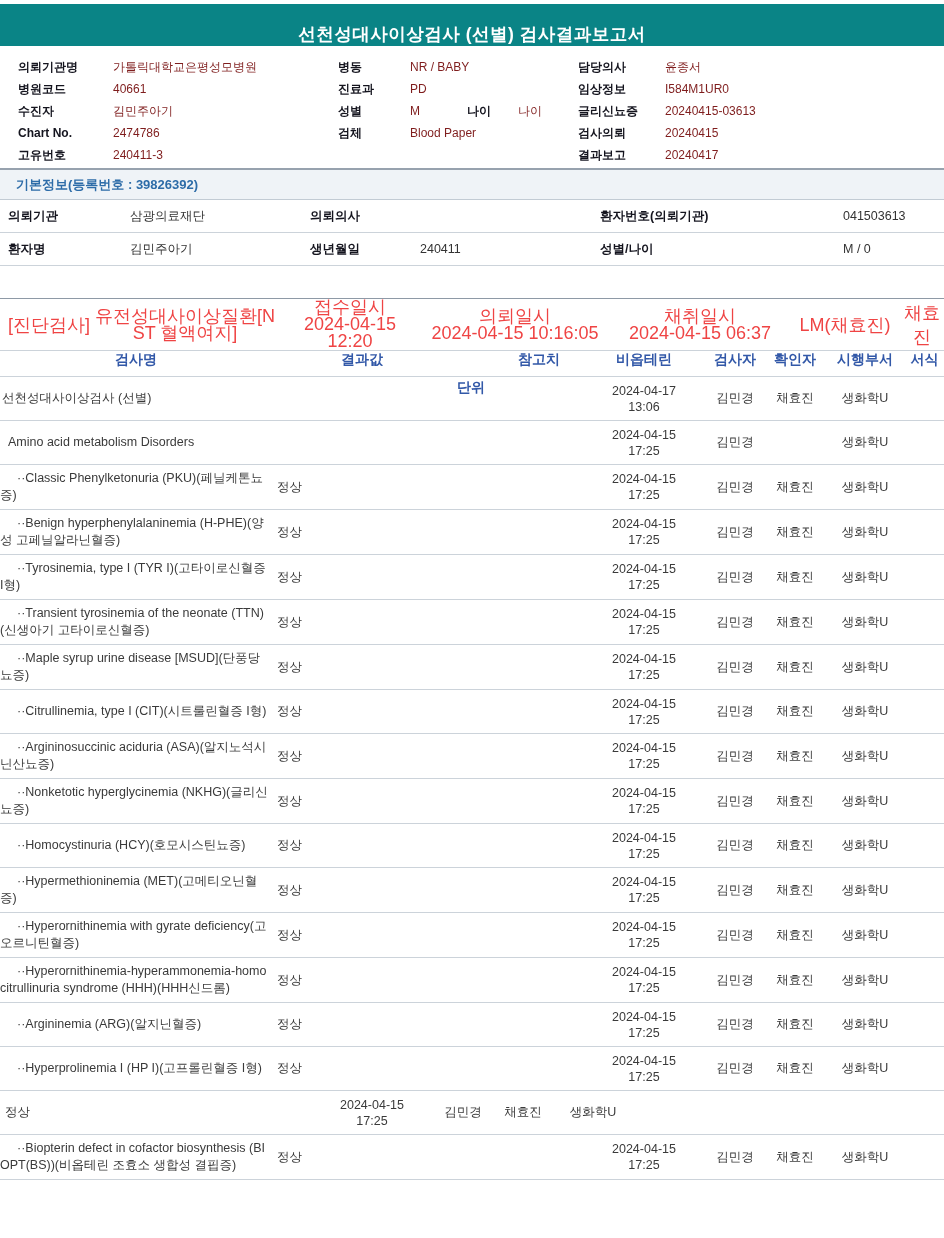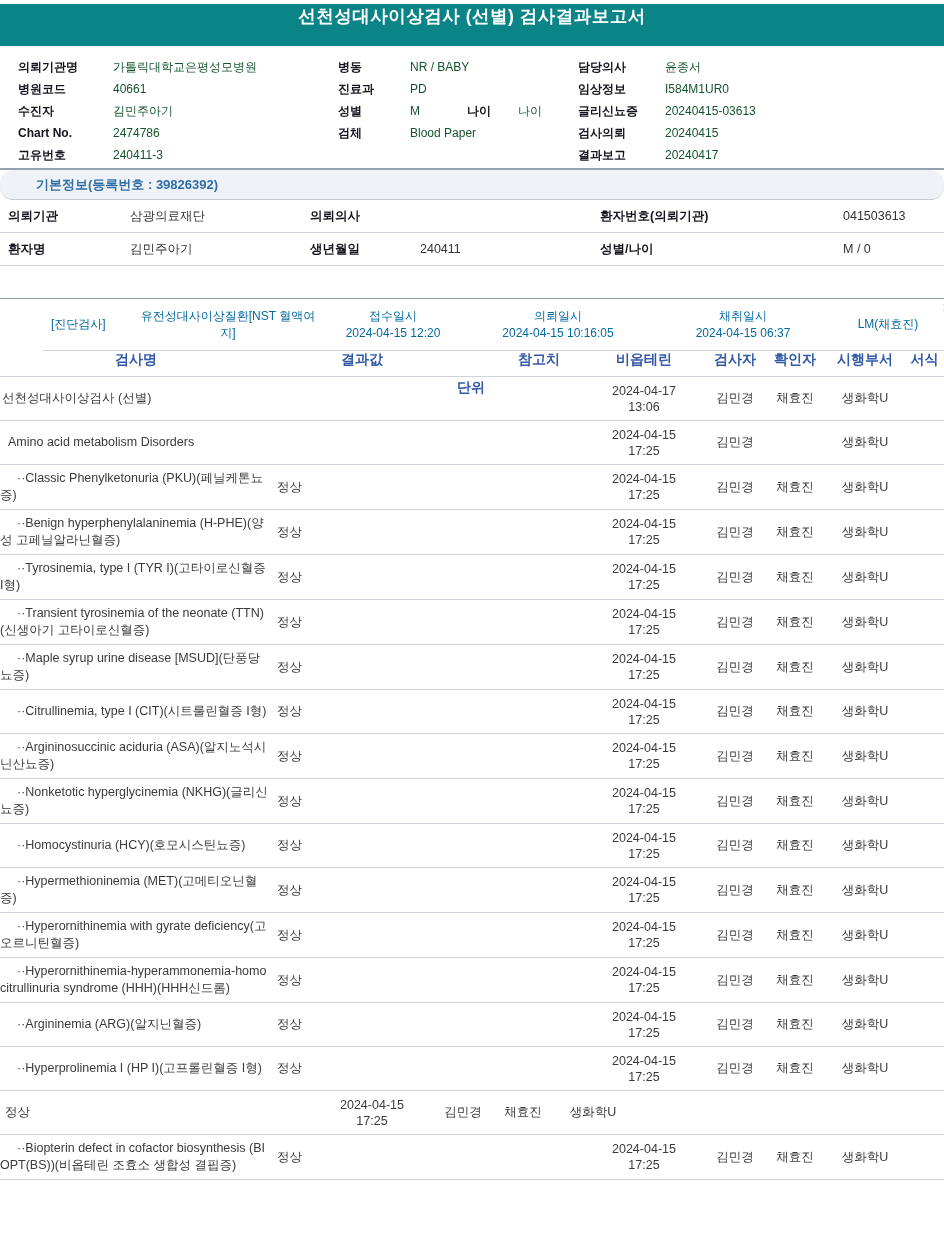--- a/index.html
+++ b/index.html
@@ -16,53 +16,52 @@
     overflow: hidden;
     position: relative;
   }
   
   .banner {
     margin-top: 4px;
     height: 42px;
     background: var(--banner-bg, #0a8486);
     color: #fff;
     display: flex;
-    align-items: flex-start;
+    align-items: flex-end;
     justify-content: center;
     font-size: 17.5px;
     font-weight: bold;
     letter-spacing: 0.5px;
   }
   
   .patient-header { position: relative; height: 122px; }
   .ph-col { position: absolute; top: 10px; }
   .ph-col.c1 { left: 18px; }
   .ph-col.c2 { left: 338px; }
   .ph-col.c3 { left: 578px; }
   .ph-row { display: flex; height: 22px; align-items: center; font-size: 12px; white-space: nowrap; }
   .ph-label { font-weight: bold; color: var(--text-dark, #14141e); flex: none; }
   .c1 .ph-label { width: 95px; }
   .c2 .ph-label { width: 72px; }
   .c3 .ph-label { width: 87px; }
-  .ph-value { color: #14532d; }
+  .ph-value { color: #7f1d1d; }
   .ph-value.w57 { display: inline-block; min-width: 57px; }
   .ph-extra-label { font-weight: bold; color: var(--text-dark, #14141e); display: inline-block; min-width: 51px; }
   .hr-dark { border-top: 2px solid var(--line-dark, #97a2ae); }
   
   .basic-bar {
     height: 30px;
     background: var(--bar-bg, #eff3f7);
     border-bottom: 1px solid #c2cbd4;
     display: flex;
     align-items: center;
-    padding-left: 36px;
+    padding-left: 16px;
     color: var(--section-blue, #2d6ca8);
     font-weight: bold;
     font-size: 13px;
-    border-radius: 13px;
   }
   
   .info-row {
     display: flex;
     align-items: center;
     height: 33px;
     border-bottom: 1px solid var(--line-light, #ccd3da);
     font-size: 12.5px;
     padding-left: 8px;
   }
@@ -72,23 +71,22 @@
   .kv1 { width: 302px; } .kv1 .k { width: 122px; }
   .kv2 { width: 290px; } .kv2 .k { width: 110px; }
   .kv3 { flex: 1; }     .kv3 .k { width: 243px; }
   
   .diag-section { margin-top: 32px; border-top: 1px solid #8e99a6; }
   .diag-row {
     display: flex;
     align-items: center;
     min-height: 52px;
     border-bottom: 1px solid var(--line-light, #ccd3da);
-    font-size: 12px;
-    color: #0369a1;
-    margin-left: 43px;
+    font-size: 18px;
+    color: #ef4444;
   }
   .dc { flex: none; }
   .dc-label { width: 90px; padding-left: 8px; }
   .dc-group { width: 190px; text-align: center; line-height: 17px; word-break: break-all; padding: 0 4px; }
   .dc-dt { text-align: center; line-height: 17px; }
   .dc-receipt { width: 140px; }
   .dc-request { width: 190px; }
   .dc-collect { width: 180px; }
   .dc-col1 { width: 110px; text-align: center; }
   .dc-col2 { flex: 1; text-align: center; }

